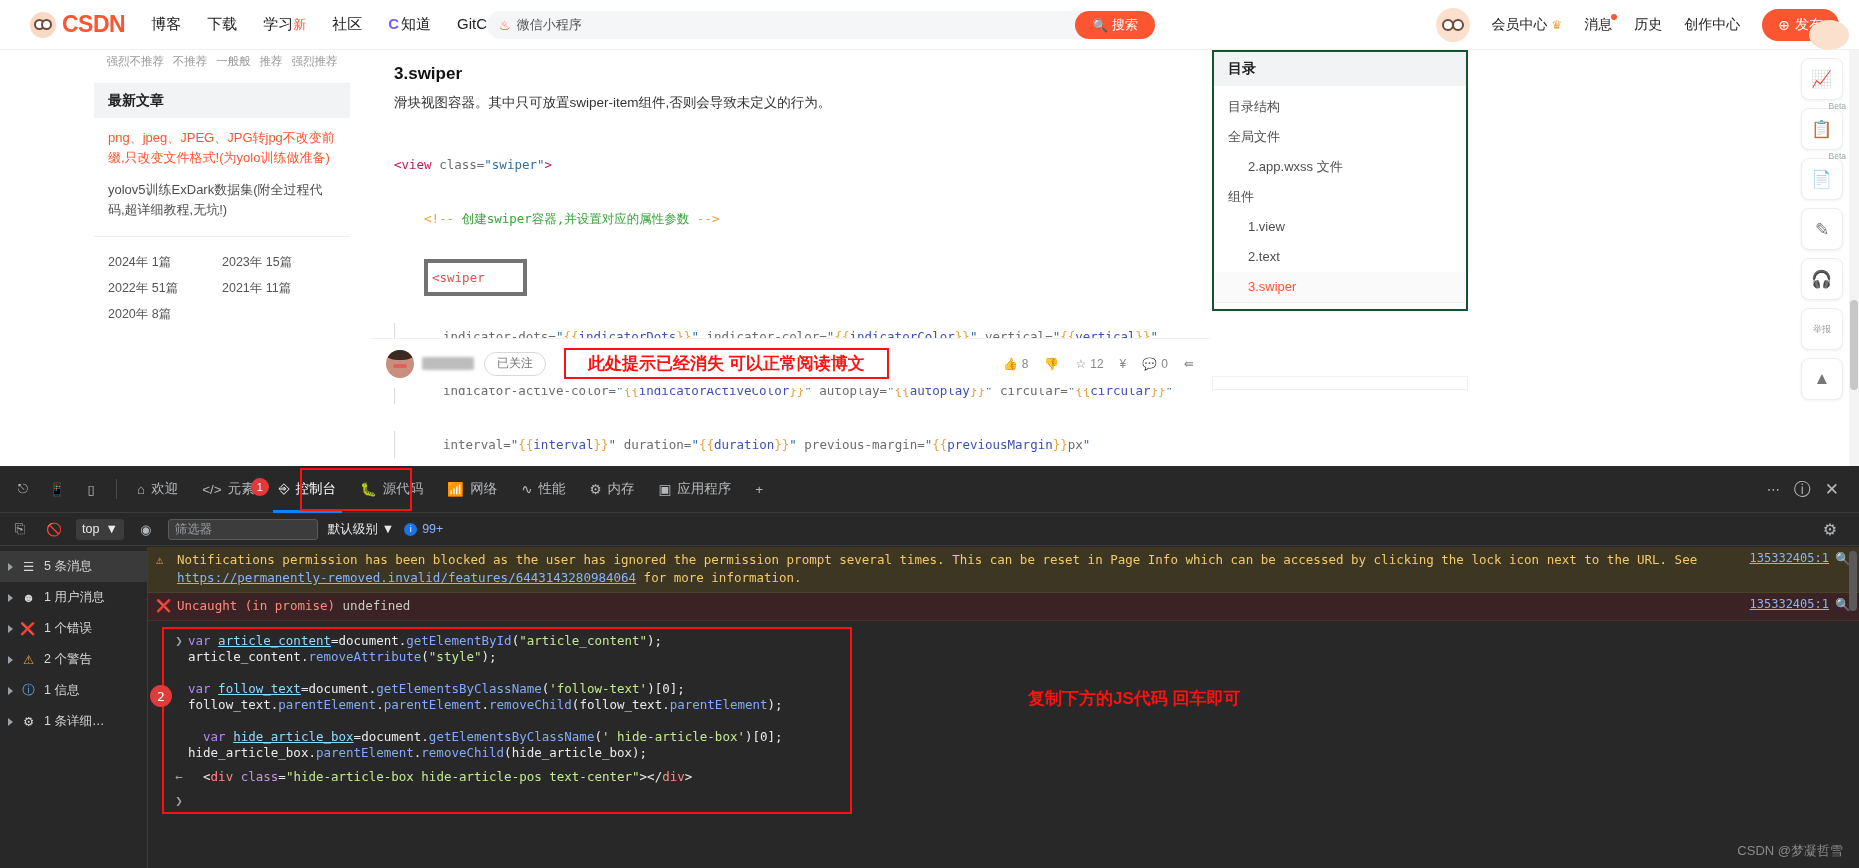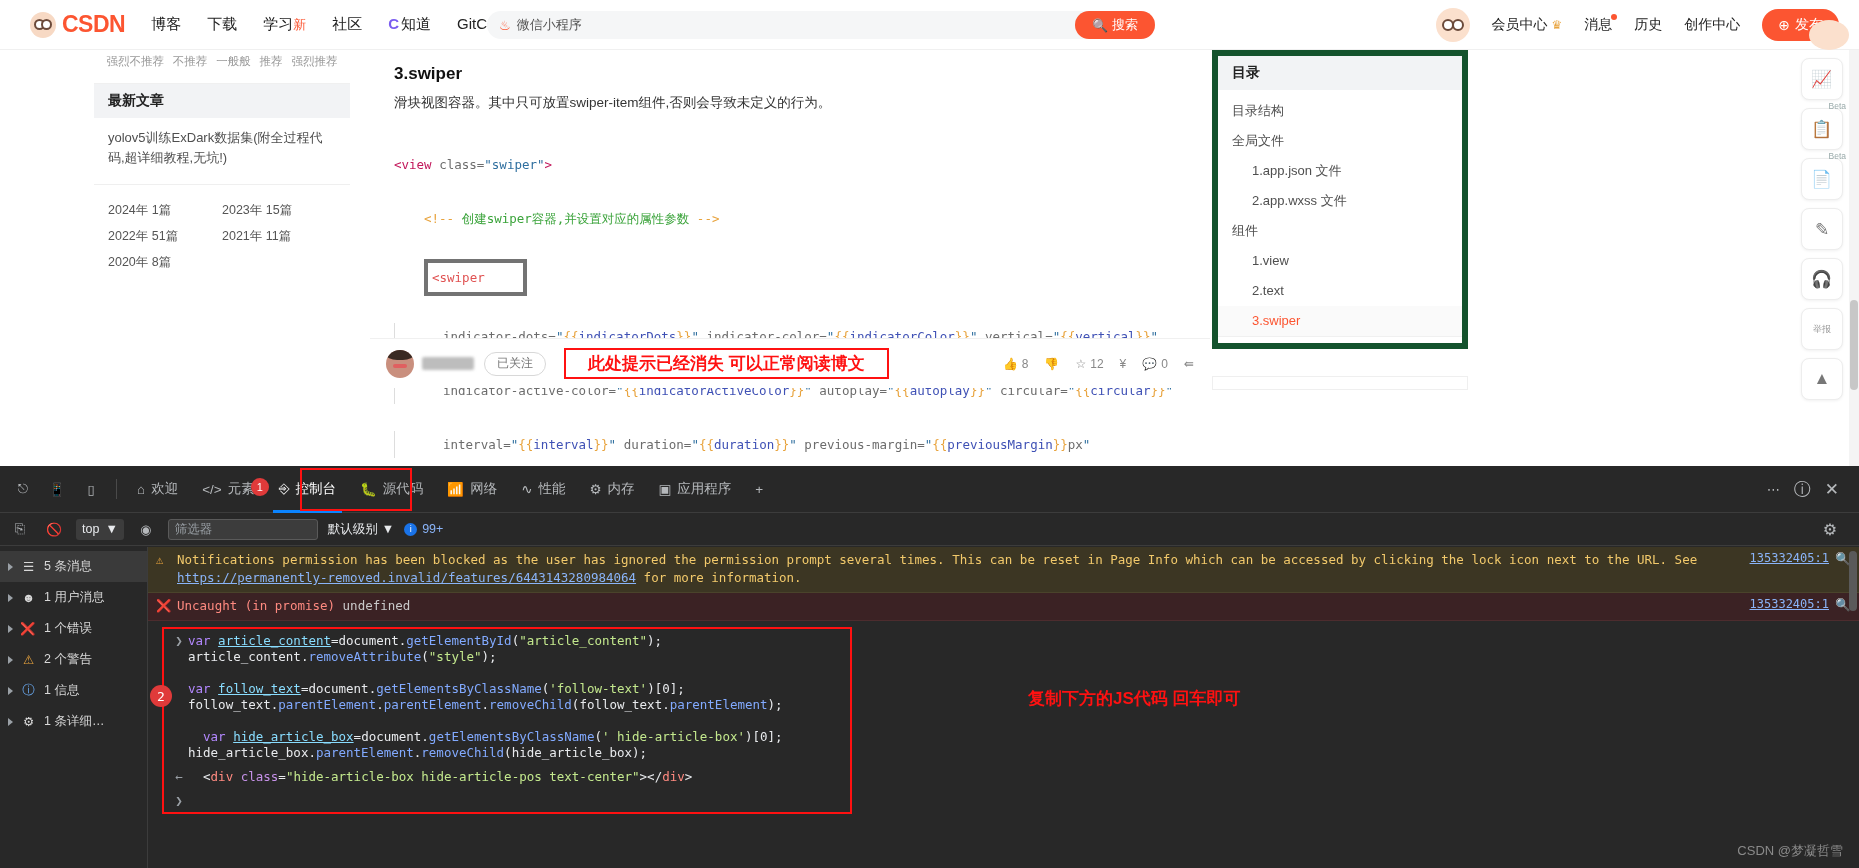--- a/index.html
+++ b/index.html
@@ -89,21 +89,21 @@
     filter:blur(1.6px); }
   .follow-btn { margin-left:10px; border:1px solid #d8d8d8; border-radius:13px; height:24px;
     padding:0 12px; display:flex; align-items:center; font-size:12px; color:#777; cursor:pointer; }
   .red-note { margin-left:18px; border:2px solid #f11; color:#f11; font-size:17px; font-weight:700;
     padding:2px 22px; white-space:nowrap; }
   .artbar-right { margin-left:auto; display:flex; align-items:center; gap:16px; color:#888; font-size:12px; }
   .abr { display:flex; align-items:center; gap:4px; cursor:pointer; }
 
   
   .toc { position:absolute; left:1212px; top:50px; width:256px; background:#fff;
-    border:6px solid #14532d; }
+    border:2px solid #14532d; }
   .toc-head { background:#f2f3f5; height:34px; display:flex; align-items:center; padding-left:14px;
     font-size:14px; font-weight:700; color:#222; }
   .toc-item { font-size:13px; color:#4f4f4f; line-height:30px; padding-left:14px; cursor:pointer; }
   .toc-item.sub { padding-left:34px; }
   .toc-item.active { color:#fc5531; background:#fafafa; }
   .toc-sep { border-top:1px solid #f0f0f0; }
   .toc2 { position:absolute; left:1212px; top:376px; width:256px; height:14px; background:#fff;
     border:1px solid #efefef; }
 
   
@@ -235,20 +235,21 @@
   <div class="left-col">
     <div class="rate-row">
       <span>强烈不推荐</span>
       <span>不推荐</span>
       <span>一般般</span>
       <span>推荐</span>
       <span>强烈推荐</span>
     </div>
     <div class="panel-head">最新文章</div>
     <div class="art-list">
+      <div class="art-item red">png、jpeg、JPEG、JPG转jpg不改变前缀,只改变文件格式!(为yolo训练做准备)</div>
       <div class="art-item">yolov5训练ExDark数据集(附全过程代码,超详细教程,无坑!)</div>
     </div>
     <div class="year-wrap">
       <div class="year-cell">2024年 1篇</div>
       <div class="year-cell">2023年 15篇</div>
       <div class="year-cell">2022年 51篇</div>
       <div class="year-cell">2021年 11篇</div>
       <div class="year-cell">2020年 8篇</div>
     </div>
   </div>
@@ -298,21 +299,20 @@
             <span>⇚</span>
           </span>
     </span>
   </div>
 
   <div class="toc">
     <div class="toc-head">目录</div>
     <div style="padding:6px 0;">
       <div class="toc-item">目录结构</div>
       <div class="toc-item">全局文件</div>
-      <div class="toc-item sub">1.app.json 文件</div>
       <div class="toc-item sub">2.app.wxss 文件</div>
       <div class="toc-item">组件</div>
       <div class="toc-item sub">1.view</div>
       <div class="toc-item sub">2.text</div>
       <div class="toc-item sub active">3.swiper</div>
       <div class="toc-sep"></div>
     </div>
   </div>
   <div class="toc2"></div>
 

